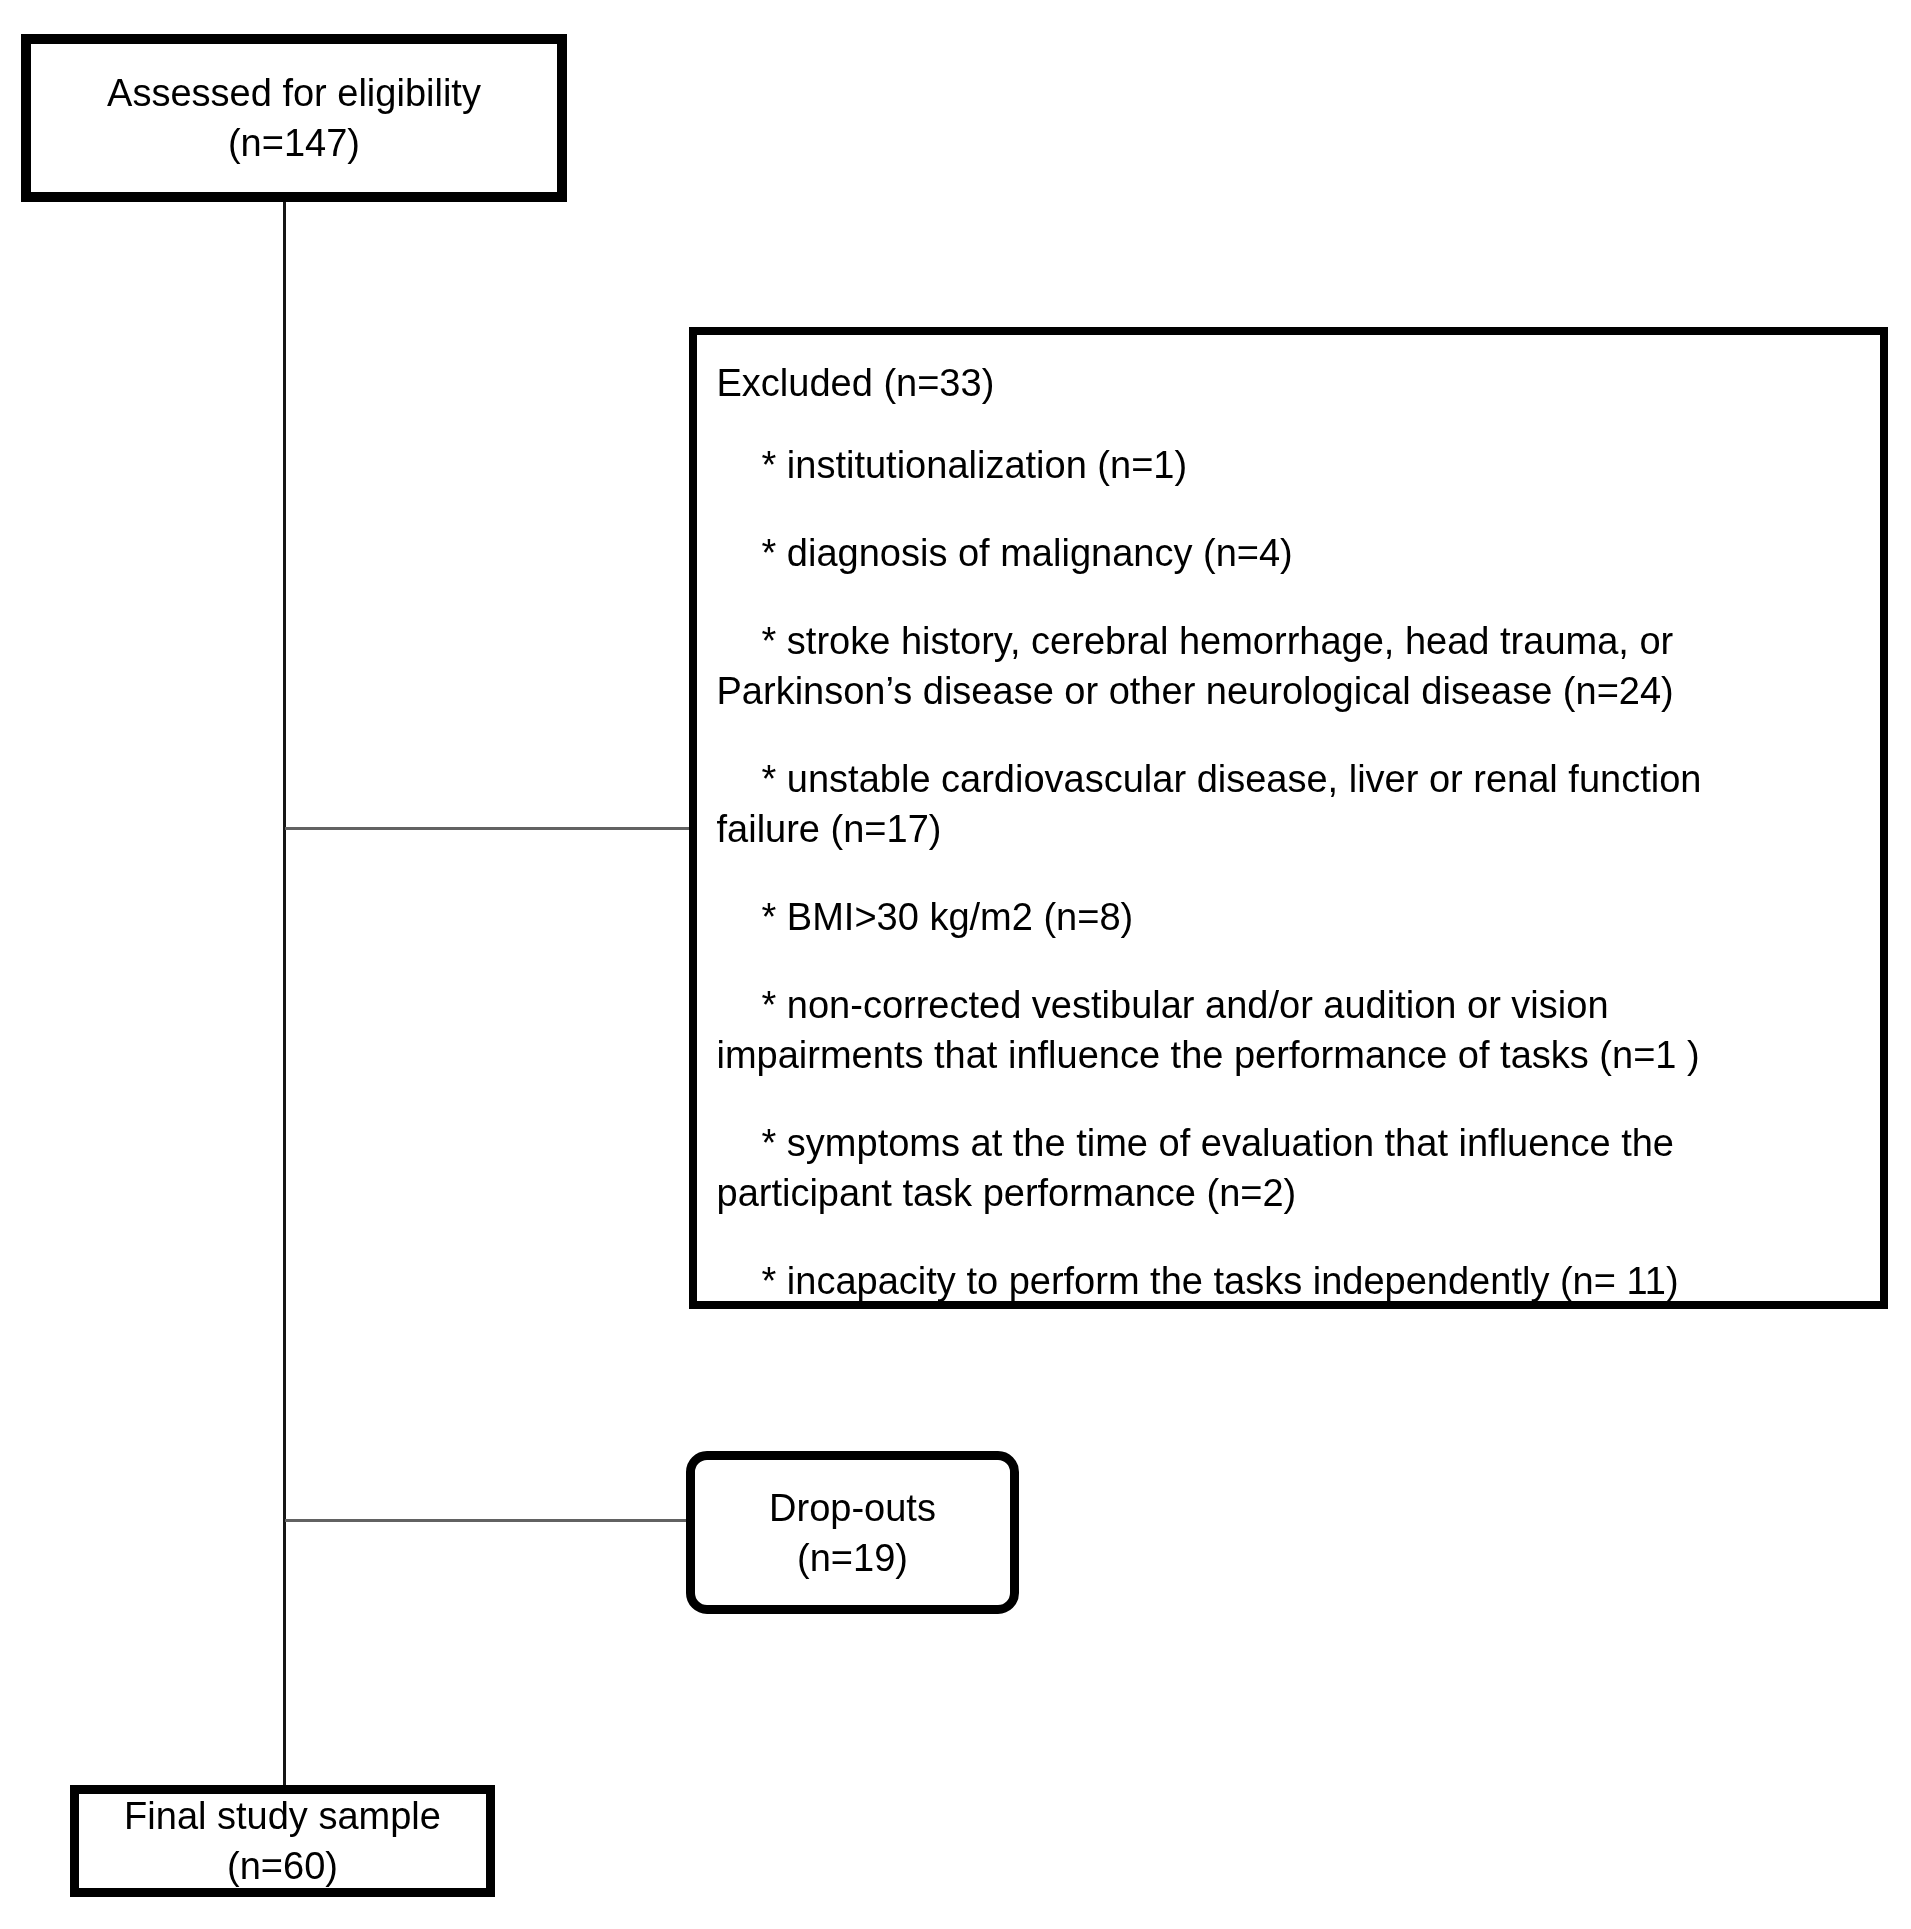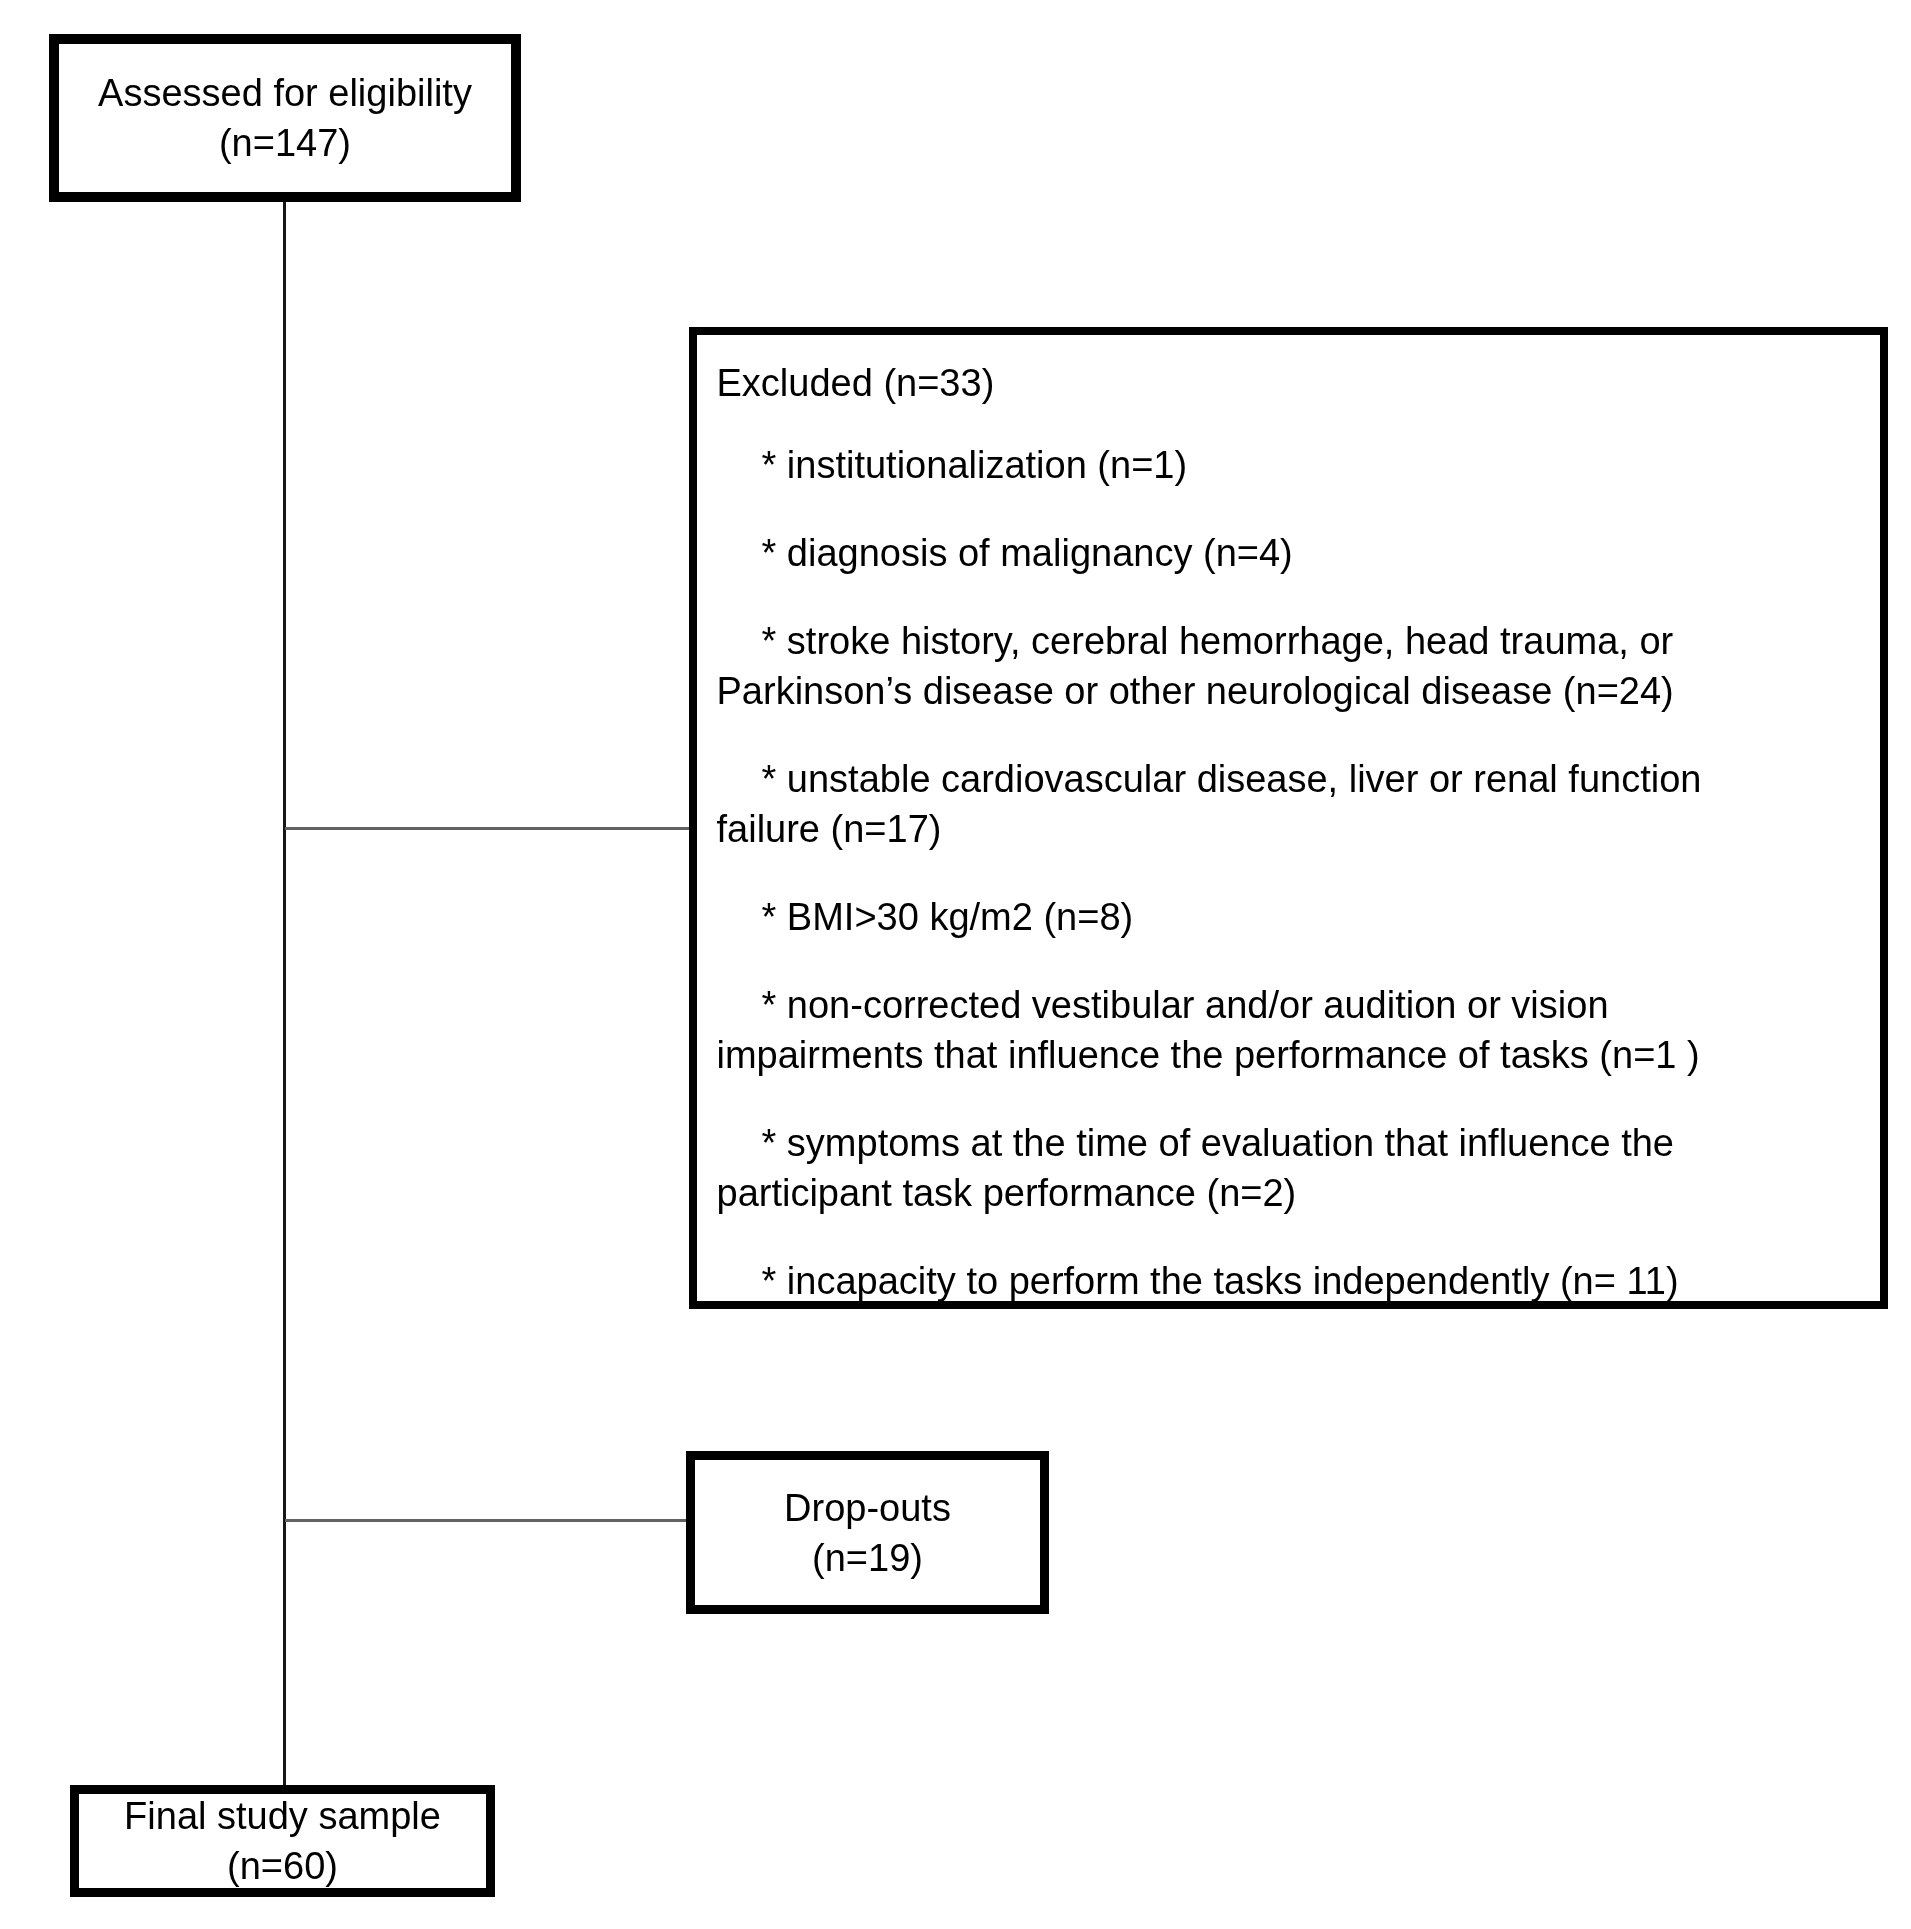--- a/index.html
+++ b/index.html
@@ -28,39 +28,39 @@
   .centered {
     display: flex;
     flex-direction: column;
     justify-content: center;
     align-items: center;
     text-align: center;
   }
   .box-assessed {
     left: 21px;
     top: 34px;
-    width: 472px;
+    width: 546px;
     height: 168px;
     border-width: 10.6px;
-    margin-left: 28px;
   }
   .box-excluded {
     left: 689px;
     top: 327px;
     width: 1199px;
     height: 982px;
     border-width: 8.1px;
     padding: 23px 19.5px 33px 19.5px;
   }
   .box-dropouts {
     left: 686px;
     top: 1451px;
-    width: 363px;
+    width: 333px;
     height: 163px;
     border-width: 9.8px;
+    border-radius: 21px;
   }
   .box-final {
     left: 70px;
     top: 1785px;
     width: 425px;
     height: 112px;
     border-width: 9.8px;
   }
   .vline {
     position: absolute;

